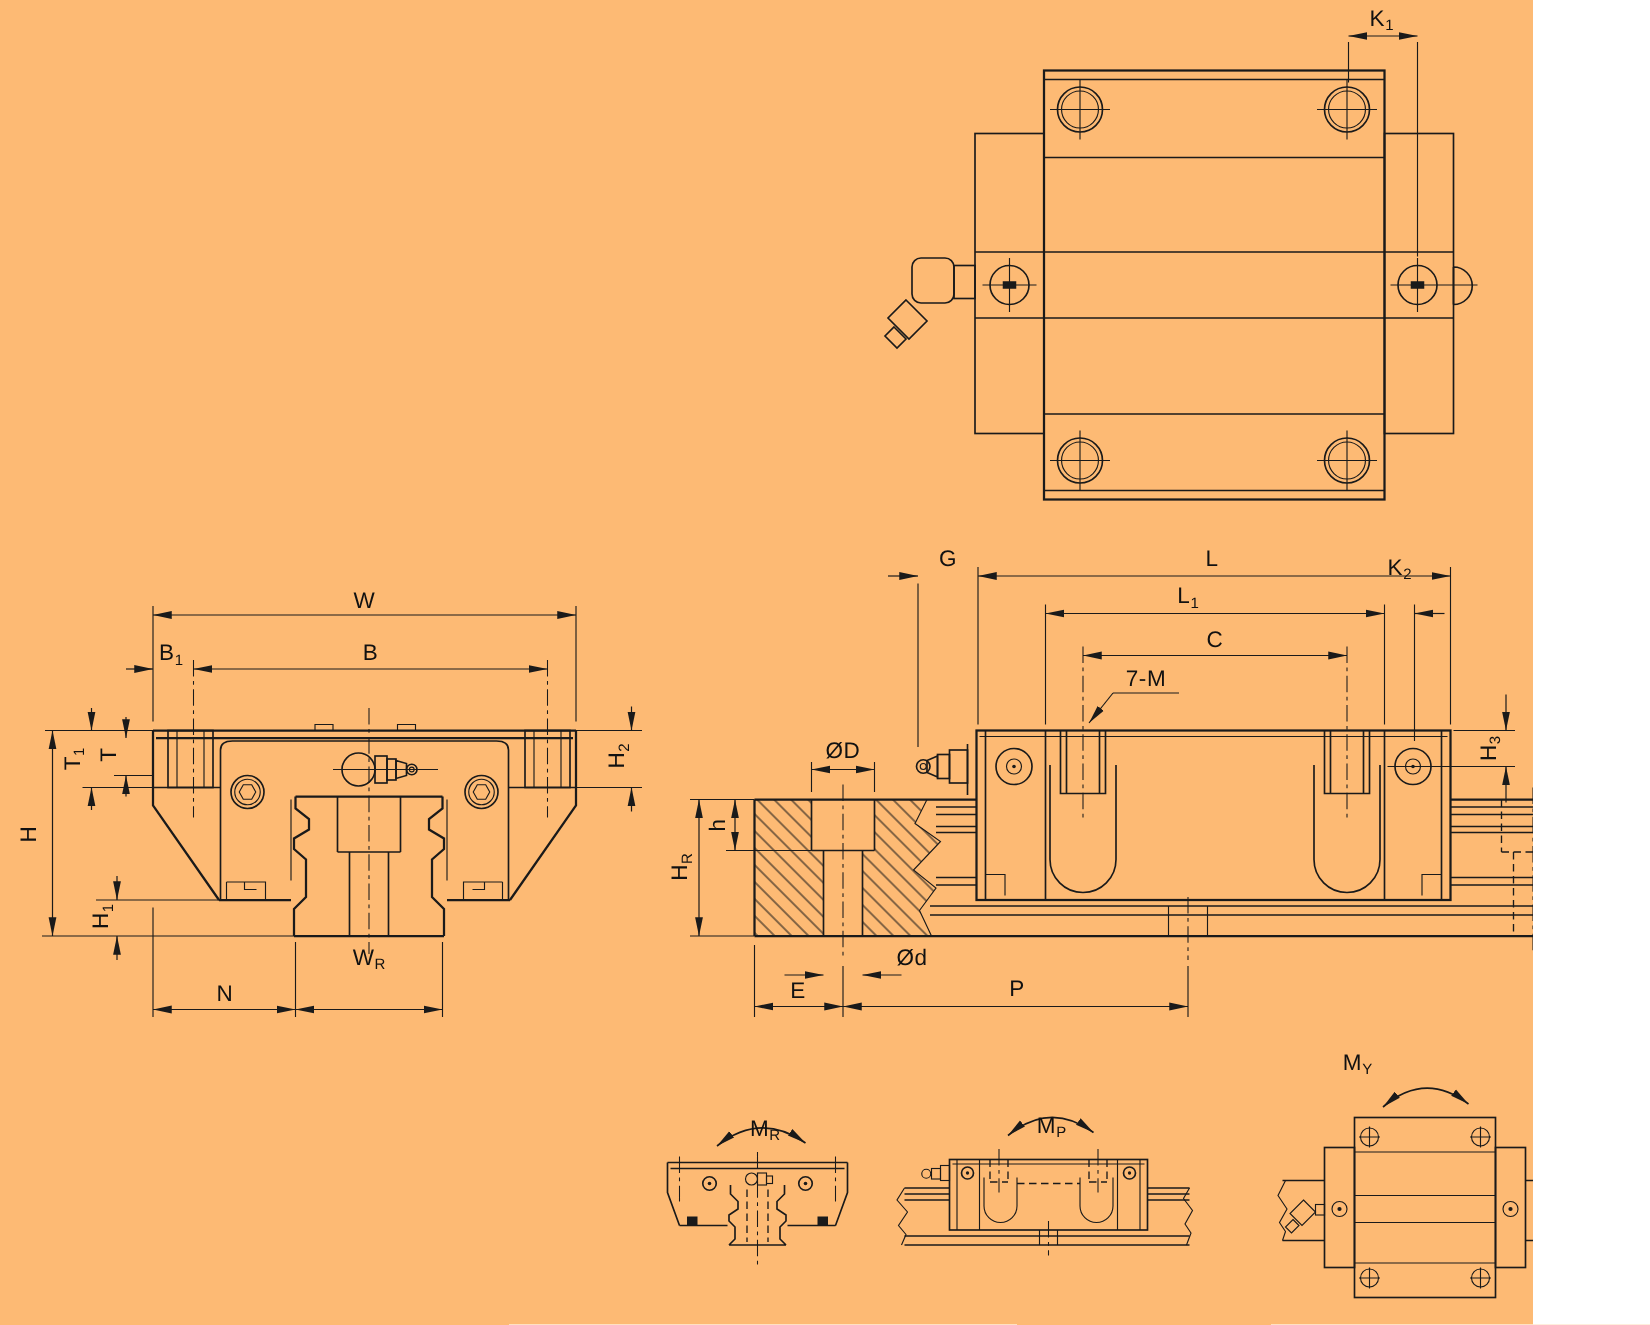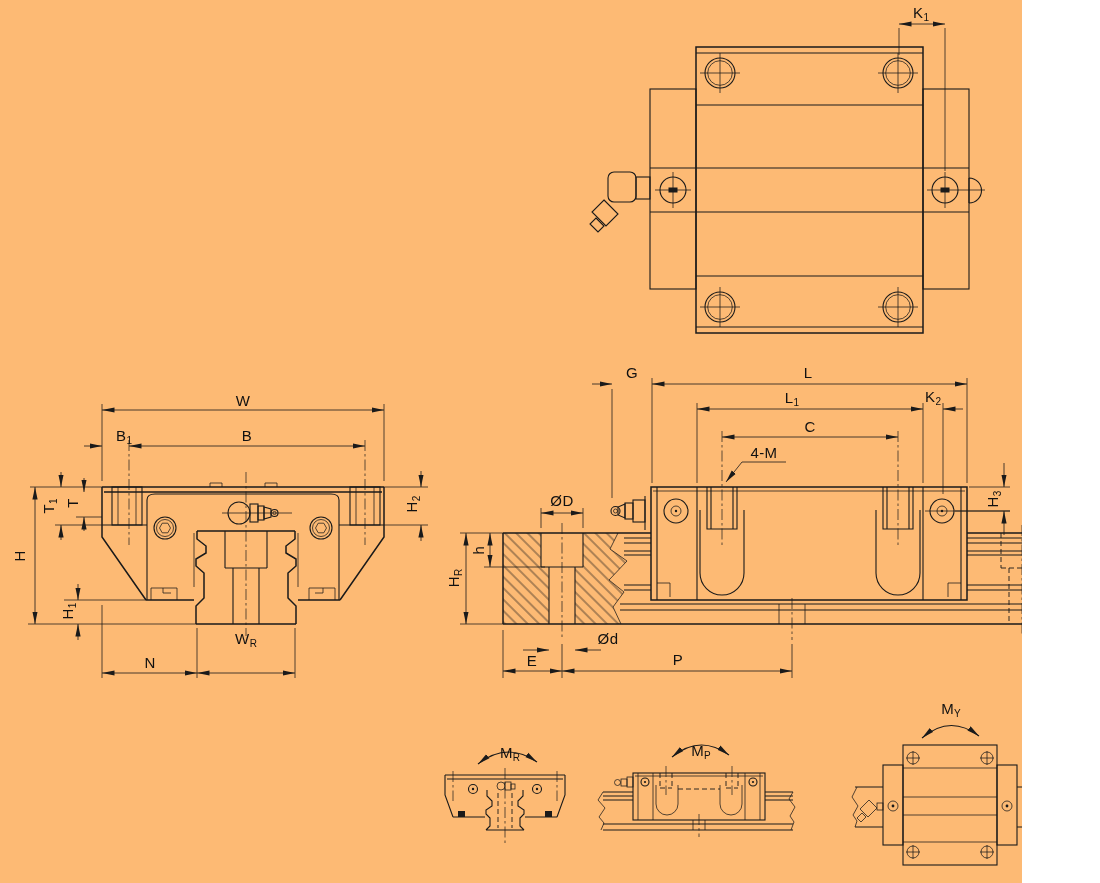--- a/index.html
+++ b/index.html
@@ -289,41 +289,41 @@
     <polygon points="869,800 877,808 868,817 860,809"></polygon>
     <polygon points="862,813 866,817 861,822 857,818"></polygon>
     <rect x="877" y="803" width="6" height="7"></rect>
   </g>
 </g>
 </svg>
 
 <div class="lbl" style="left:921px;top:14px"><span>K</span><span class="sub">1</span></div>
 
 <div class="lbl" style="left:243px;top:402px"><span>W</span><span class="sub"></span></div>
-<div class="lbl" style="left:124px;top:437px"><span>B</span><span class="sub">1</span></div>
+<div class="lbl" style="left:114px;top:437px"><span>B</span><span class="sub">1</span></div>
 <div class="lbl" style="left:247px;top:437px"><span>B</span><span class="sub"></span></div>
 <div class="lbl rot" style="left:50px;top:506px"><span>T</span><span class="sub">1</span></div>
 <div class="lbl rot" style="left:74px;top:503px"><span>T</span><span class="sub"></span></div>
 <div class="lbl rot" style="left:21px;top:556px"><span>H</span><span class="sub"></span></div>
 <div class="lbl rot" style="left:69px;top:611px"><span>H</span><span class="sub">1</span></div>
 <div class="lbl rot" style="left:413px;top:504px"><span>H</span><span class="sub">2</span></div>
 <div class="lbl" style="left:150px;top:664px"><span>N</span><span class="sub"></span></div>
 <div class="lbl" style="left:246px;top:640px"><span>W</span><span class="sub">R</span></div>
 
 <div class="lbl" style="left:632px;top:374px"><span>G</span><span class="sub"></span></div>
 <div class="lbl" style="left:808px;top:374px"><span>L</span><span class="sub"></span></div>
 <div class="lbl" style="left:792px;top:399px"><span>L</span><span class="sub">1</span></div>
-<div class="lbl" style="left:933px;top:398px"><span>K</span><span class="sub">2</span></div>
+<div class="lbl" style="left:933px;top:380px"><span>K</span><span class="sub">2</span></div>
 <div class="lbl" style="left:810px;top:428px"><span>C</span><span class="sub"></span></div>
-<div class="lbl" style="left:764px;top:454px"><span>4-M</span><span class="sub"></span></div>
+<div class="lbl" style="left:764px;top:454px"><span>7-M</span><span class="sub"></span></div>
 <div class="lbl" style="left:562px;top:502px"><span>ØD</span><span class="sub"></span></div>
 <div class="lbl rot" style="left:480px;top:550px"><span>h</span><span class="sub"></span></div>
 <div class="lbl rot" style="left:455px;top:578px"><span>H</span><span class="sub">R</span></div>
 <div class="lbl" style="left:608px;top:640px"><span>Ød</span><span class="sub"></span></div>
 <div class="lbl" style="left:532px;top:662px"><span>E</span><span class="sub"></span></div>
 <div class="lbl" style="left:678px;top:661px"><span>P</span><span class="sub"></span></div>
 <div class="lbl rot" style="left:994px;top:499px"><span>H</span><span class="sub">3</span></div>
 
 <div class="lbl" style="left:510px;top:754px"><span>M</span><span class="sub">R</span></div>
 <div class="lbl" style="left:701px;top:752px"><span>M</span><span class="sub">P</span></div>
-<div class="lbl" style="left:951px;top:710px"><span>M</span><span class="sub">Y</span></div>
+<div class="lbl" style="left:905px;top:710px"><span>M</span><span class="sub">Y</span></div>
 
 </div>
 
 </body></html>

